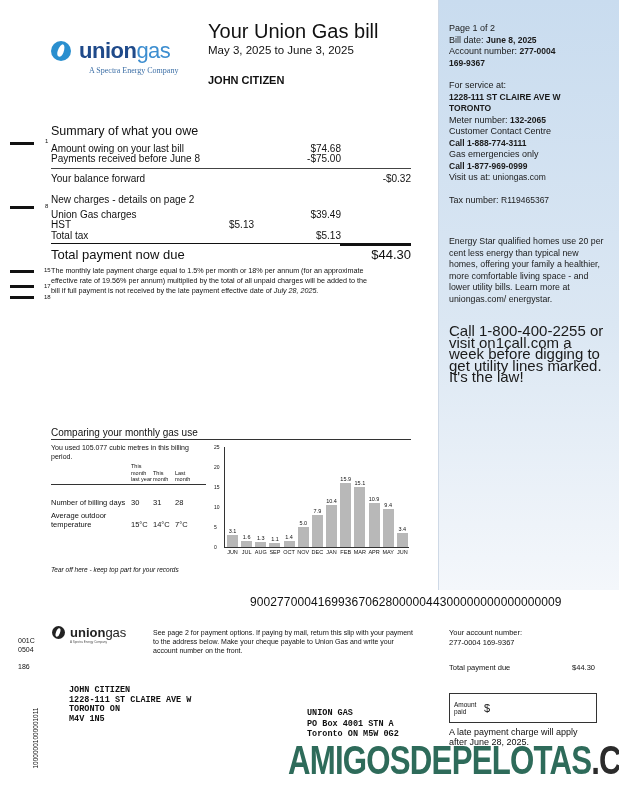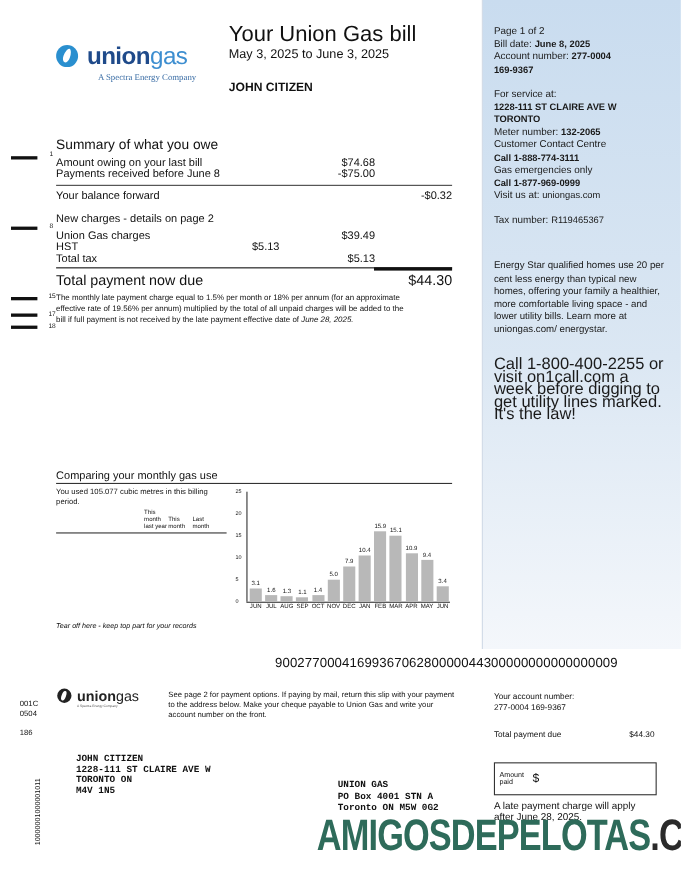--- a/index.html
+++ b/index.html
@@ -112,35 +112,47 @@
   <span>Total payment now due</span>
   <span class="rt" style="right:0;">$44.30</span>
 </div>
 
 <div class="abs lineno" style="left:44px;top:267px;">15</div>
 <div class="abs lineno" style="left:44px;top:283px;">17</div>
 <div class="abs lineno" style="left:44px;top:294px;">18</div>
 <div class="abs" style="left:51px;top:266px;width:370px;font-size:7.2px;line-height:10px;white-space:nowrap;">
   <div>The monthly late payment charge equal to 1.5% per month or 18% per annum (for an approximate</div>
   <div>effective rate of 19.56% per annum) multiplied by the total of all unpaid charges will be added to the</div>
-  <div><span>bill if full payment is not received by the late payment effective date of </span><i>June 28, 2025.</i></div>
+  <div><span>bill if full payment is not received by the late payment effective date of </span><i>July 28, 2025.</i></div>
 </div>
 
 <div class="abs chart-title">Comparing your monthly gas use</div>
 <div class="abs" style="left:51px;top:443px;width:140px;font-size:7px;line-height:9px;">You used 105.077 cubic metres in this billing period.</div>
 
 <div class="abs" style="left:51px;top:463px;width:155px;font-size:5.5px;line-height:6.5px;">
   <div style="display:flex;border-bottom:1px solid #333;padding-bottom:1px;">
     <div style="width:80px;"></div>
     <div style="width:22px;">This month last year</div>
     <div style="width:22px;align-self:flex-end;">This month</div>
     <div style="width:22px;align-self:flex-end;">Last month</div>
   </div>
 </div>
 <div class="abs" style="left:51px;top:487px;width:160px;font-size:7.5px;line-height:9px;">
+  <div style="display:flex;align-items:flex-end;height:20px;">
+    <div style="width:80px;">Number of billing days</div>
+    <div style="width:22px;">30</div>
+    <div style="width:22px;">31</div>
+    <div style="width:22px;">28</div>
+  </div>
+  <div style="display:flex;align-items:flex-end;height:22px;">
+    <div style="width:80px;">Average outdoor temperature</div>
+    <div style="width:22px;">15°C</div>
+    <div style="width:22px;">14°C</div>
+    <div style="width:22px;">7°C</div>
+  </div>
 </div>
 <div class="abs" style="left:51px;top:566px;font-size:6.5px;font-style:italic;">Tear off here - keep top part for your records</div>
 
 <div class="abs" style="left:212px;top:441px;width:200px;height:115px;">
   <div id="yaxis" class="abs" style="left:12px;top:6px;width:1px;height:100px;background:#333;"></div>
   <div class="abs" style="left:12px;top:106px;width:185px;height:1px;background:#333;"></div>
   <div id="yticks">
       <div class="abs" style="left: 2px; top: 103px; font-size: 5px;">0</div>
       <div class="abs" style="left: 2px; top: 83px; font-size: 5px;">5</div>
       <div class="abs" style="left: 2px; top: 63px; font-size: 5px;">10</div>

